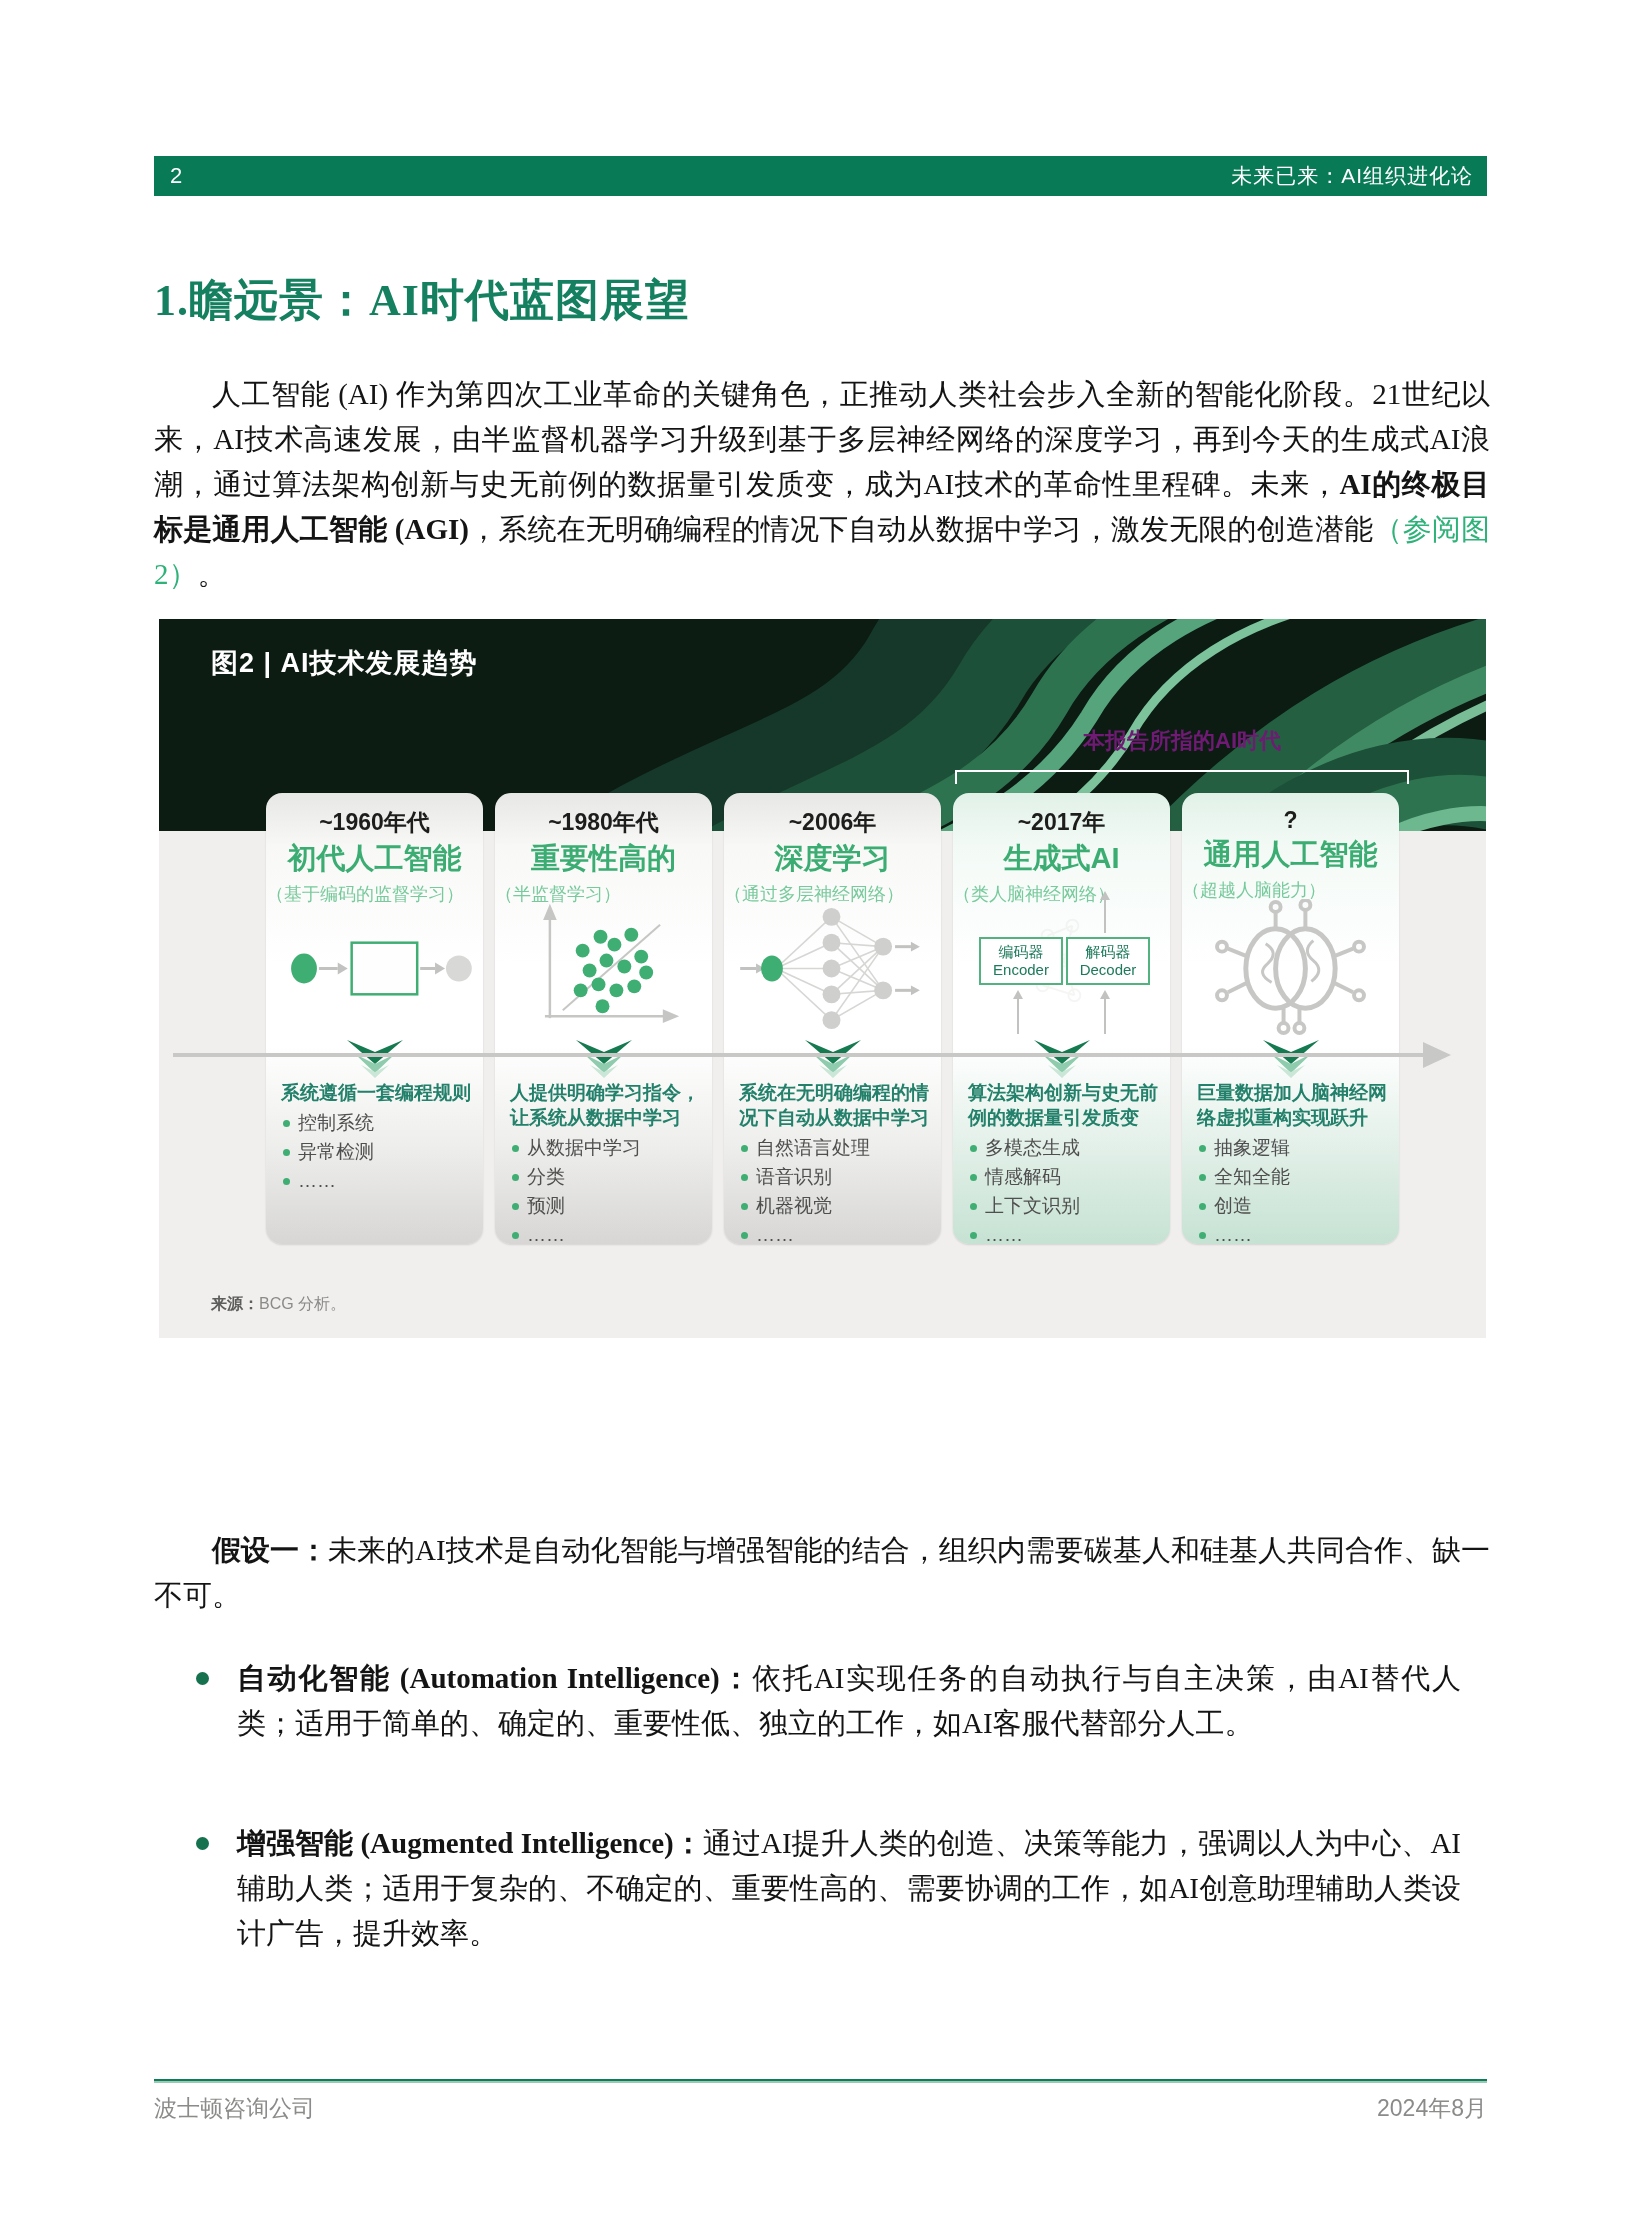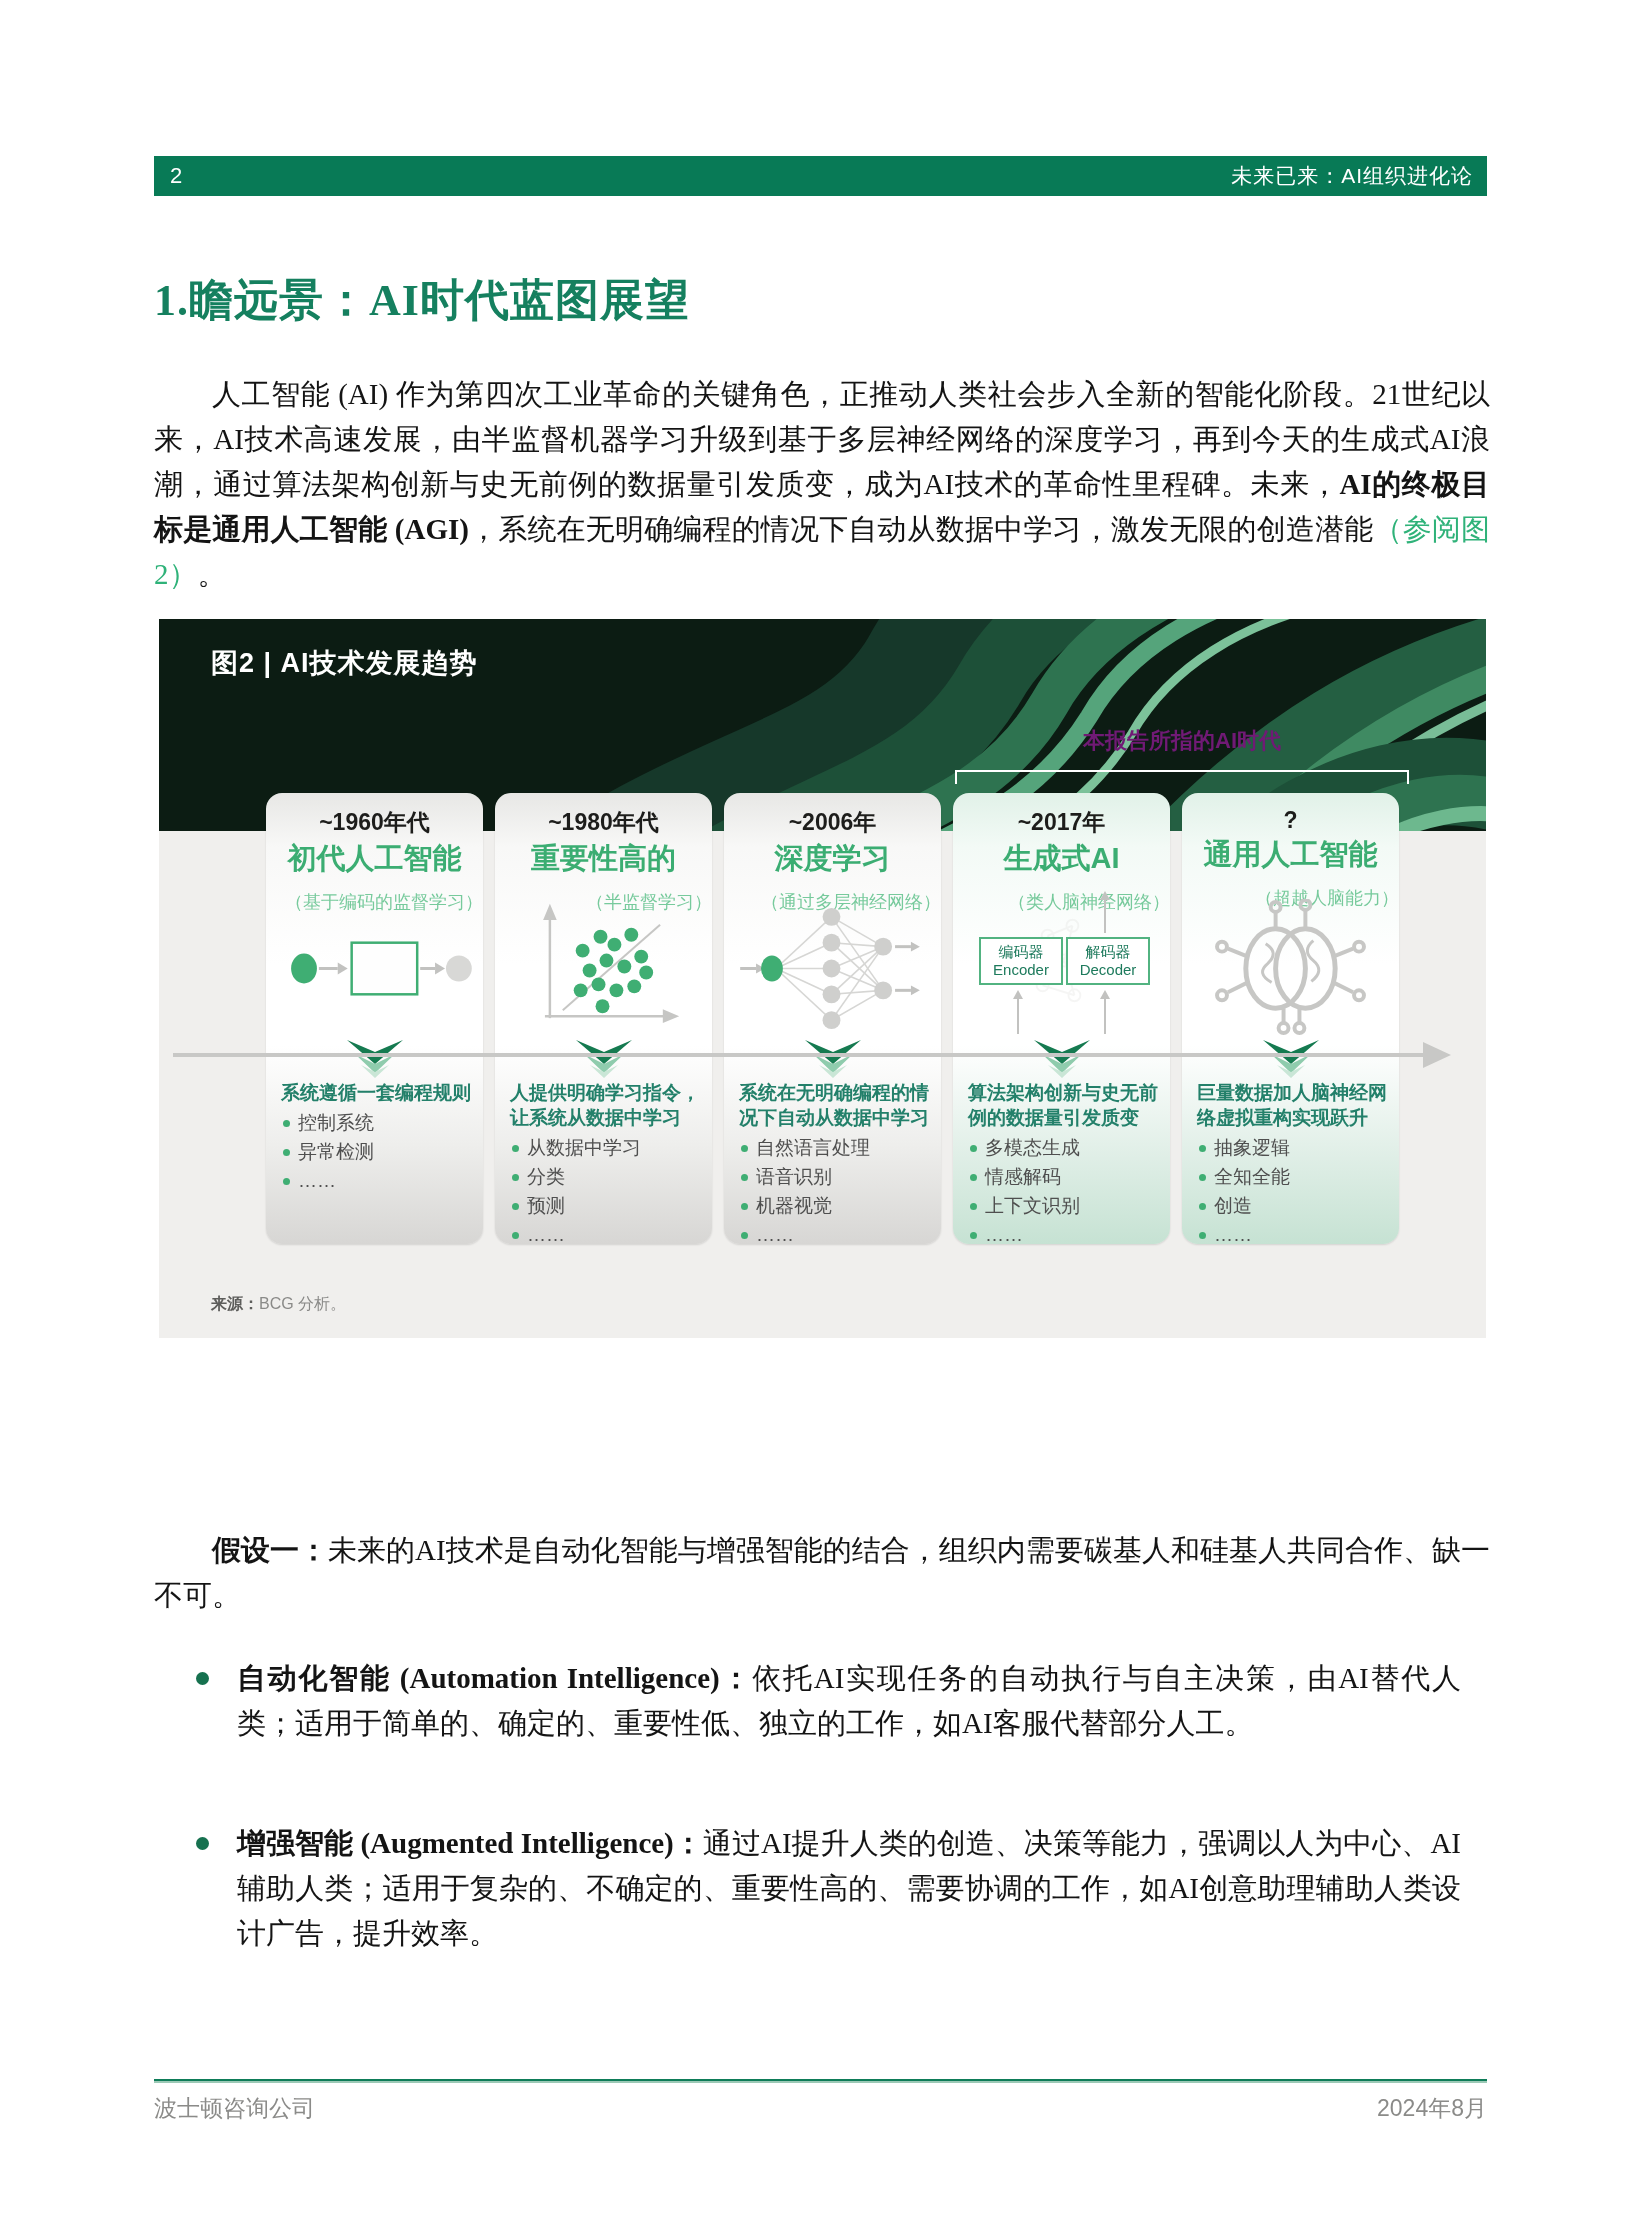--- a/index.html
+++ b/index.html
@@ -66,21 +66,21 @@
   .card {
     position:relative; width:217px; height:451px; border-radius:16px;
     background:linear-gradient(180deg,#e7e7e5 0%,#f8f8f7 12%,#ffffff 38%,#ffffff 56%,#eeeeec 78%,#d7d6d4 100%);
     box-shadow:0 1px 2px rgba(0,0,0,.12);
   }
   .card.hl {
     background:linear-gradient(180deg,#e1f1e8 0%,#f3faf6 12%,#ffffff 38%,#ffffff 56%,#e3f0e9 78%,#c6e2d3 100%);
   }
   .card-year { margin-top:14px; text-align:center; font-size:23px; font-weight:bold; color:#1d1d1b; }
   .card-name { text-align:center; font-size:29px; font-weight:bold; color:#3bad72; margin-top:1px; }
-  .card-sub  { text-align:right; font-size:18px; color:#77ca9c; margin-top:11px;padding-left:8px; }
+  .card-sub  { text-align:left; font-size:18px; color:#77ca9c; margin-top:3px; }
   .card-icon {
     position:absolute; left:0; right:0; top:98px; height:154px;
     display:flex; align-items:center; justify-content:center;
   }
   .chevron { position:absolute; left:50%; top:247px; transform:translateX(-50%); z-index:7; }
   .card-desc { position:absolute; left:15px; right:9px; top:287px; }
   .desc-title { font-size:19px; line-height:25px; font-weight:bold; color:#23806a; margin-bottom:6px; }
   .desc-list { list-style:none; }
   .desc-list li { display:flex; margin-bottom:5px; }
   .desc-list .dot { flex:none; width:7px; height:7px; border-radius:50%; background:#3fae73; margin:9px 8px 0 2px; }

